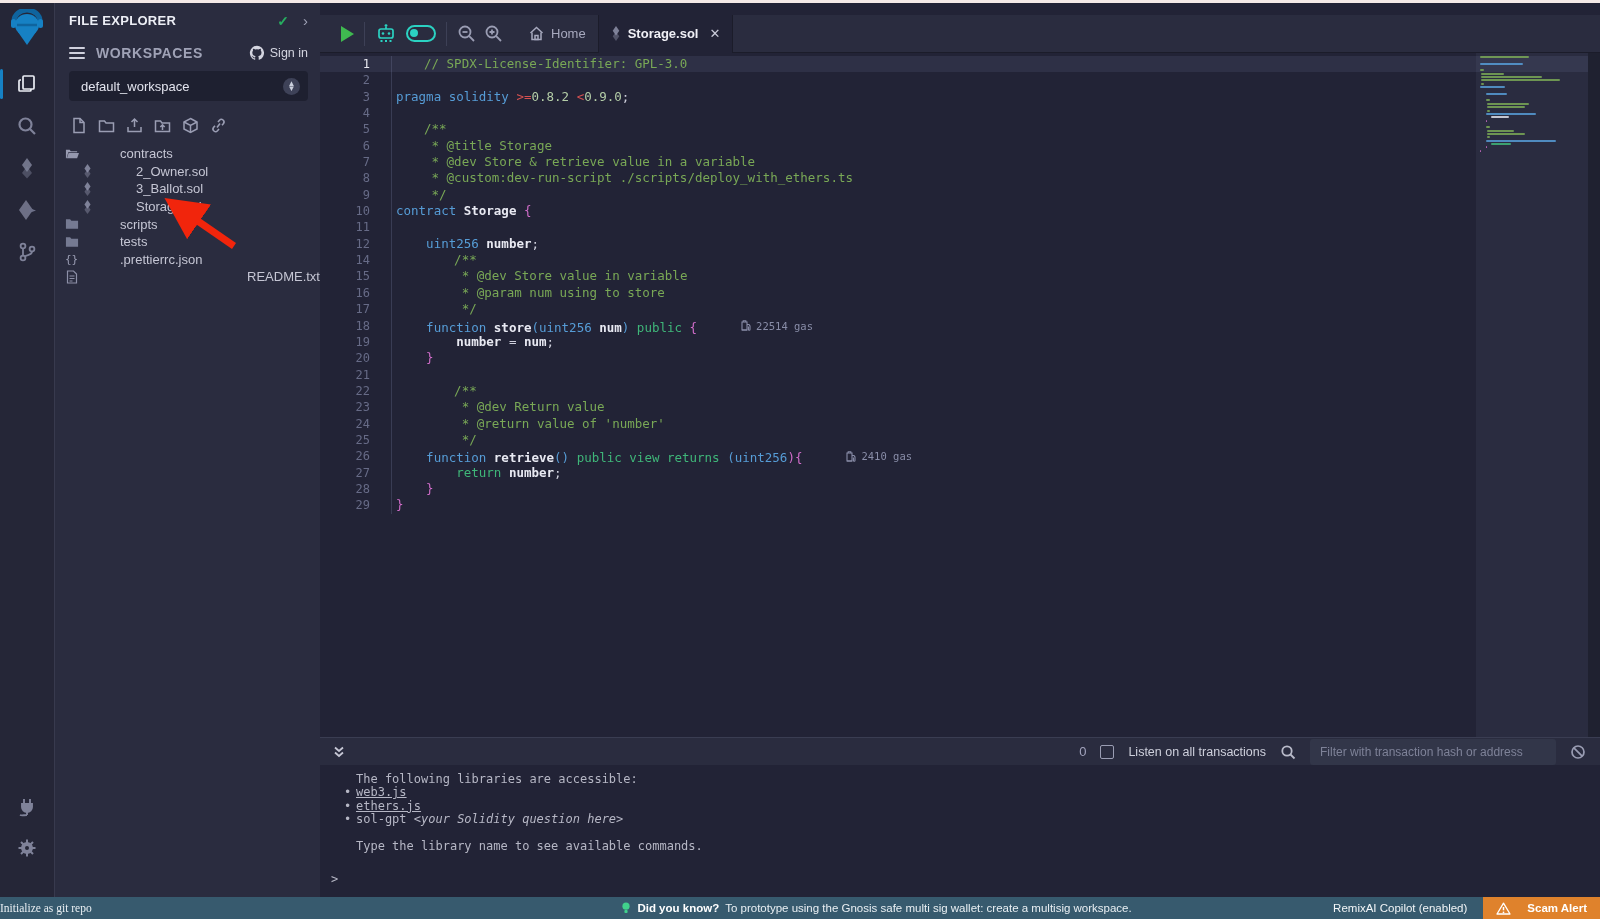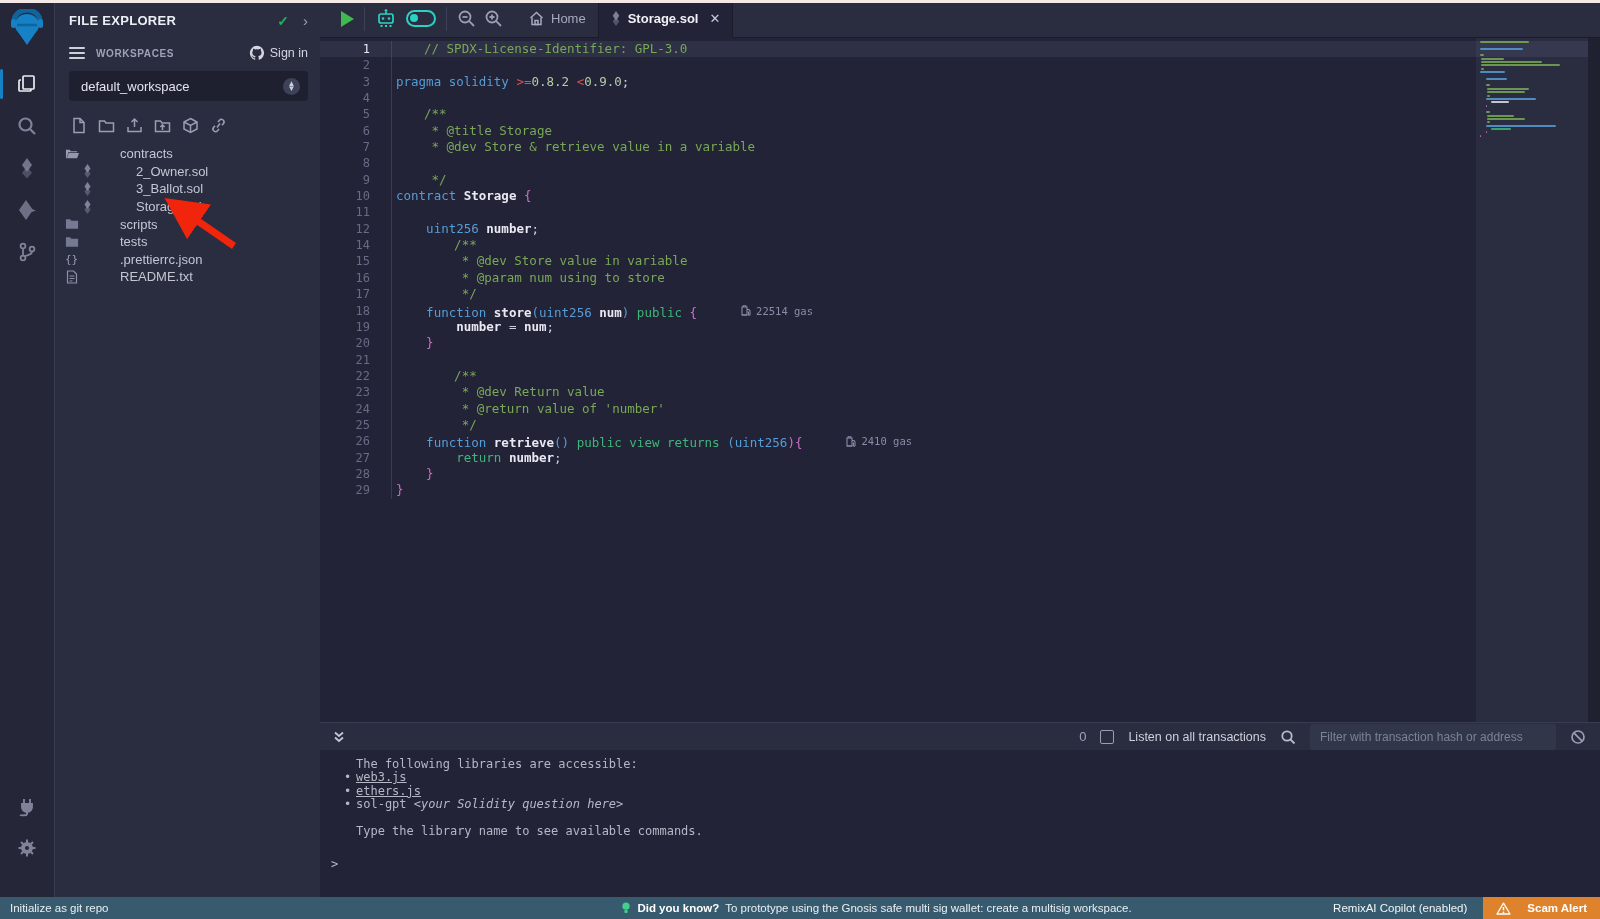--- a/index.html
+++ b/index.html
@@ -20,38 +20,38 @@
 
   
   .explorer { position:absolute; left:55px; top:0; width:265px; height:897px; background:#2a2c3f; z-index:4; }
   .exp-header { display:flex; align-items:center; padding:12px 12px 6px 14px; }
   .exp-title { font-size:13px; font-weight:bold; color:#eceef5; letter-spacing:.3px; flex:1; }
   .exp-check { color:#27ae60; font-size:14px; font-weight:bold; margin-right:14px; }
   .exp-chevron { color:#9fa2b6; font-size:15px; cursor:pointer; }
   .ws-row { display:flex; align-items:center; padding:10px 12px 8px 14px; }
   .hamburger { width:16px; display:flex; flex-direction:column; gap:3px; cursor:pointer; margin-right:11px; }
   .hamburger i { display:block; height:2px; background:#cfd0dd; border-radius:1px; }
-  .ws-label { font-size:10px; font-weight:bold; color:#9fa2b6; letter-spacing:.6px; flex:1; }
+  .ws-label { font-size:14px; font-weight:bold; color:#9fa2b6; letter-spacing:.6px; flex:1; }
   .signin { display:flex; align-items:center; gap:5px; color:#d4d5e0; font-size:12.5px; cursor:pointer; }
   .signin svg { width:16px; height:16px; }
   .ws-select { margin:2px 12px 10px 14px; height:30px; background:#1e2030; border-radius:4px; display:flex; align-items:center; padding:0 8px 0 12px; cursor:pointer; }
   .ws-name { flex:1; font-size:13px; color:#e3e4ee; }
   .ws-caret { width:17px; height:17px; border-radius:50%; background:#3e4258; color:#cbd0dd; font-size:8px; display:flex; flex-direction:column; align-items:center; justify-content:center; line-height:5px; }
   .exp-tools { display:flex; gap:11px; padding:6px 12px 8px 15px; color:#9a9db3; }
   .exp-tools svg { width:17px; height:17px; cursor:pointer; }
   .tree { padding-top:3px; font-size:13px; color:#c5c6d4; }
   .tree-row { display:flex; align-items:center; height:17.6px; cursor:pointer; white-space:nowrap;gap:32px; }
   .tree-row .ticon { width:15px; height:14px; margin-right:8px; color:#8d90a8; flex:none; display:flex; align-items:center; }
   .tree-row .ticon svg { width:14px; height:14px; }
   .braces-glyph { font-family:"DejaVu Sans Mono", monospace; font-size:11px; color:#9a9db3; }
 
   .pointer-arrow { position:absolute; left:0; top:0; width:1600px; height:919px; pointer-events:none; z-index:55; }
 
   
-  .main { position:absolute; left:320px; top:0; width:1280px; height:755px; background:#a3a3a3; }
+  .main { position:absolute; left:320px; top:15px; width:1280px; height:755px; background:#a3a3a3; }
   .toolbar { height:38px; background:#2a2c3f; display:flex; align-items:center; border-bottom:1px solid #1b1c2a; }
   .tb-sep { width:1px; height:24px; background:#3d4056; margin:0 10px; }
   .play-btn { margin-left:21px; width:0; height:0; border-left:13px solid var(--play); border-top:8px solid transparent; border-bottom:8px solid transparent; cursor:pointer; }
   .robot { color:var(--accent); width:22px; height:22px; cursor:pointer; }
   .toggle { margin-left:9px; width:30px; height:17px; border:2.5px solid var(--accent); border-radius:10px; position:relative; cursor:pointer; }
   .toggle i { position:absolute; left:2px; top:2px; width:8px; height:8px; border-radius:50%; background:var(--accent); }
   .zoom-btn { color:#9a9db3; width:19px; height:19px; margin-right:8px; cursor:pointer; }
   .tab { display:flex; align-items:center; height:38px; padding:0 12px; font-size:13px; color:#a7a9be; cursor:pointer; gap:7px; }
   .tab.home { margin-left:6px; }
   .tab.home svg { width:15px; height:15px; }
@@ -92,21 +92,21 @@
   .term-block { padding-left:24px; }
   .term-line { white-space:pre; }
   .bullet-line { position:relative; }
   .bullet-line::before { content:"•"; position:absolute; left:-12px; color:#b6b7c5; }
   .term-link { text-decoration:underline; color:#b6b7c5; cursor:pointer; }
   .term-italic { font-style:italic; }
   .prompt { position:absolute; left:11px; bottom:26px; color:#b6b7c5; }
 
   
   .statusbar { position:absolute; left:0; bottom:0; width:1600px; height:22px; background:#375a6e; display:flex; align-items:center; font-size:11.5px; color:#e9eff3; z-index:10; }
-  .sb-left { padding-left:10px; width:420px; cursor:pointer; }
+  .sb-left { padding-left:0; width:420px; cursor:pointer;font-family:Liberation Serif, serif; }
   .sb-center { flex:1; display:flex; align-items:center; justify-content:center; gap:6px; }
   .sb-center svg { width:10px; height:13px; color:#41d18c; }
   .sb-bold { font-weight:bold; color:#ffffff; }
   .sb-right { display:flex; align-items:center; height:100%; }
   .copilot { margin-right:16px; cursor:pointer; color:#f2f5f7; }
   .scam-btn { height:100%; display:flex; align-items:center; gap:16px; background:var(--scam); color:#fff; font-weight:bold; padding:0 13px; cursor:pointer; }
   .scam-btn svg { width:15px; height:13px; }
 </style>
 </head>
 <body>
@@ -278,21 +278,21 @@
           </svg>
         </span>
         <span>tests</span>
       </div>
       <div class="tree-row" style="padding-left: 10px;">
         <span class="ticon">
           <span class="braces-glyph">{}</span>
         </span>
         <span>.prettierrc.json</span>
       </div>
-      <div class="tree-row" style="padding-left: 10px;">
+      <div class="tree-row" style="padding-left: 10px; justify-content: space-between;">
         <span class="ticon">
           <svg viewBox="0 0 12 14" fill="none" stroke="#8d90a8" stroke-width="1.2">
             <path d="M1.5 1 h6 l3 3 v9 h-9 Z"></path>
             <path d="M3.5 6 h5 M3.5 8.5 h5 M3.5 11 h3"></path>
           </svg>
         </span>
         <span>README.txt</span>
       </div>
     </div>
 </div>
@@ -343,21 +343,21 @@
 
   <div class="editor">
     <div class="code-scroll" id="code-lines">
         <div class="cl-row current"><span class="cl-num">1</span><span class="cl-text"><span class="tk-c">// SPDX-License-Identifier: GPL-3.0</span></span></div>
         <div class="cl-row"><span class="cl-num">2</span><span class="cl-text"></span></div>
         <div class="cl-row"><span class="cl-num">3</span><span class="cl-text"><span class="tk-k">pragma solidity </span><span class="tk-o">&gt;=</span><span class="tk-n">0.8.2 </span><span class="tk-o">&lt;</span><span class="tk-n">0.9.0</span><span class="tk-p">;</span></span></div>
         <div class="cl-row"><span class="cl-num">4</span><span class="cl-text"></span></div>
         <div class="cl-row"><span class="cl-num">5</span><span class="cl-text"><span class="tk-c">/**</span></span></div>
         <div class="cl-row"><span class="cl-num">6</span><span class="cl-text"><span class="tk-c"> * @title Storage</span></span></div>
         <div class="cl-row"><span class="cl-num">7</span><span class="cl-text"><span class="tk-c"> * @dev Store &amp; retrieve value in a variable</span></span></div>
-        <div class="cl-row"><span class="cl-num">8</span></div>
+        <div class="cl-row"><span class="cl-num">8</span><span class="cl-text"><span class="tk-c"> * @custom:dev-run-script ./scripts/deploy_with_ethers.ts</span></span></div>
         <div class="cl-row"><span class="cl-num">9</span><span class="cl-text"><span class="tk-c"> */</span></span></div>
         <div class="cl-row"><span class="cl-num">10</span><span class="cl-text"><span class="tk-k">contract </span><span class="tk-f">Storage </span><span class="tk-b">{</span></span></div>
         <div class="cl-row"><span class="cl-num">11</span><span class="cl-text"></span></div>
         <div class="cl-row"><span class="cl-num">12</span><span class="cl-text"><span class="tk-p">    </span><span class="tk-k">uint256</span><span class="tk-f"> number</span><span class="tk-p">;</span></span></div>
         <div class="cl-row"><span class="cl-num">14</span><span class="cl-text"><span class="tk-p">    </span><span class="tk-c">/**</span></span></div>
         <div class="cl-row"><span class="cl-num">15</span><span class="cl-text"><span class="tk-p">    </span><span class="tk-c"> * @dev Store value in variable</span></span></div>
         <div class="cl-row"><span class="cl-num">16</span><span class="cl-text"><span class="tk-p">    </span><span class="tk-c"> * @param num using to store</span></span></div>
         <div class="cl-row"><span class="cl-num">17</span><span class="cl-text"><span class="tk-p">    </span><span class="tk-c"> */</span></span></div>
         <div class="cl-row"><span class="cl-num">18</span><span class="cl-text"><span class="tk-p">    </span><span class="tk-k">function </span><span class="tk-f">store</span><span class="tk-k">(</span><span class="tk-k">uint256</span><span class="tk-f"> num</span><span class="tk-k">)</span><span class="tk-m"> public </span><span class="tk-b">{</span><span class="gas-chip"><svg viewBox="0 0 10 11" fill="none" stroke="#898da8" stroke-width="1.1">
                 <rect x="1" y="2" width="5" height="8"></rect>

